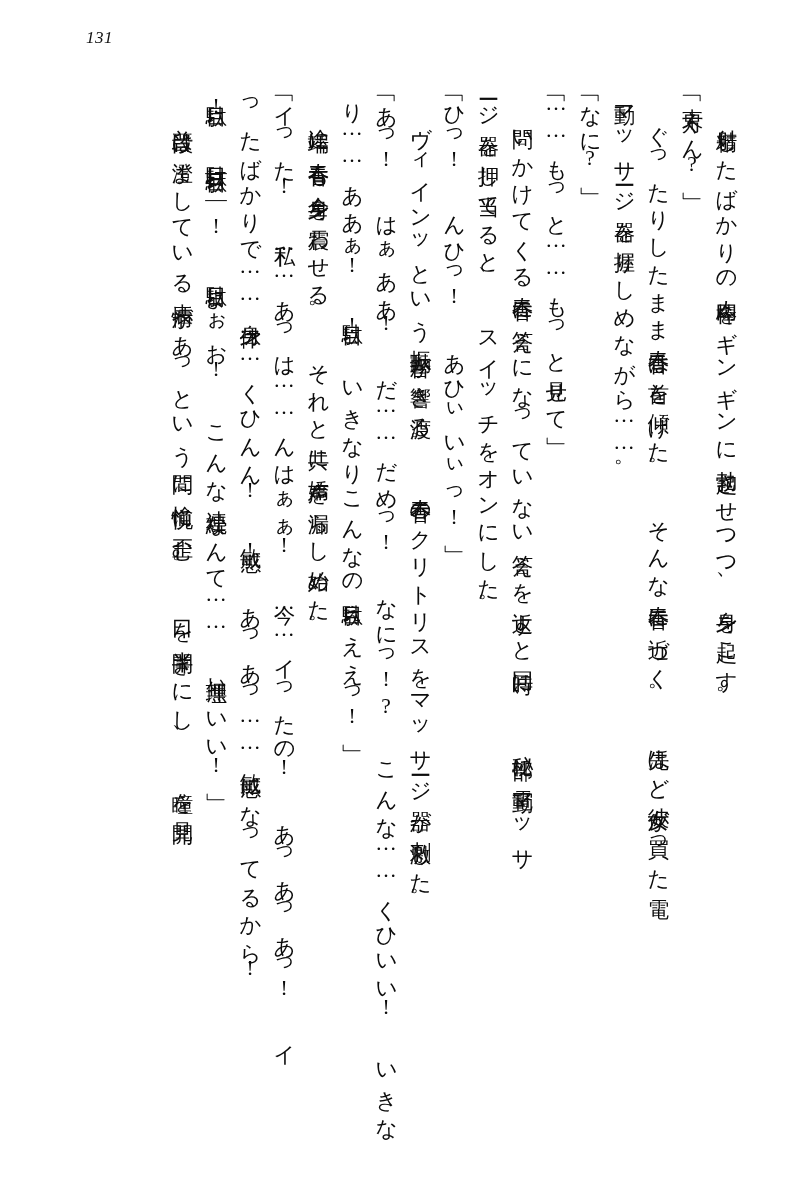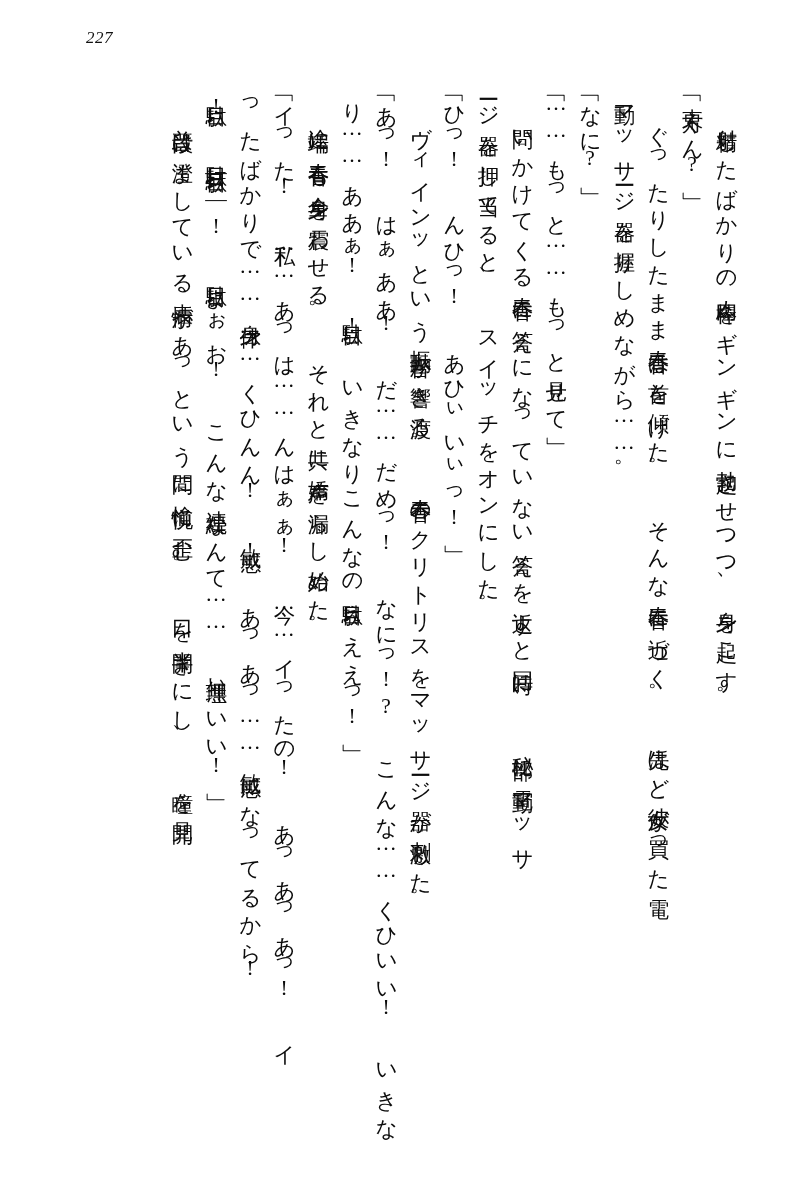--- a/index.html
+++ b/index.html
@@ -56,21 +56,21 @@
   .vline.indent {
     padding-top: 24px;
     box-sizing: border-box;
   }
 </style>
 </head>
 <body>
 
 <div class="page">
 
-  <div class="page-number">227</div>
+  <div class="page-number">131</div>
 
   <div class="text-block">
       <div class="vline indent">射精したばかりの肉棒をギンギンに勃起させつつ、身を起こす。</div>
       <div class="vline">「東方くん?」</div>
       <div class="vline indent">ぐったりしたまま春香は首を傾げた。 そんな春香に近づく。 先ほど彼女が買った電</div>
       <div class="vline">動マッサージ器を握りしめながら……。</div>
       <div class="vline">「なに?」</div>
       <div class="vline">「……もっと……もっと見せて」</div>
       <div class="vline indent">問いかけてくる春香に答えになっていない答えを返すと同時に、 秘部に電動マッサ</div>
       <div class="vline">ージ器を押し当てると、 スイッチをオンにした。</div>

